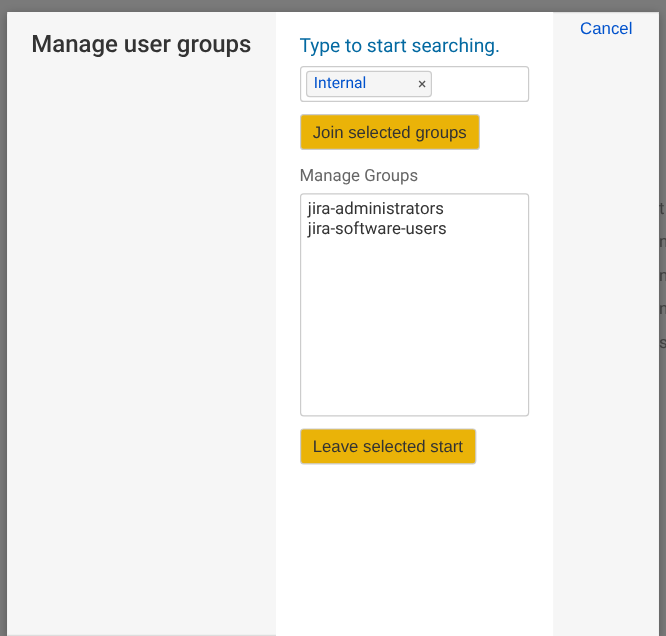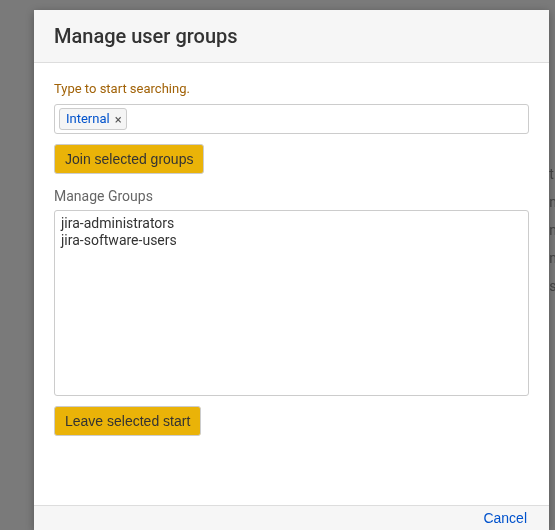--- a/index.html
+++ b/index.html
@@ -20,41 +20,40 @@
     .modal {
       background: #fff;
       position: absolute;
       top: 10px;
       left: 6px;
       right: 6px;
       bottom: 0;
       border-radius: 3px 3px 0 0;
       box-shadow: 0 2px 8px rgba(0,0,0,0.3);
       display: flex;
-      flex-direction: column;
-      margin-left: 28px;
+      flex-direction: row;
     }
     .modal-header {
       padding: 14px 20px 14px 20px;
       border-bottom: 1px solid #ddd;
       background: #f6f6f6;
     }
     .modal-header h2 {
       font-size: 20px;
       font-weight: 500;
       color: #333;
     }
     .modal-body {
       padding: 18px 20px 20px 20px;
       flex: 1;
       overflow: auto;
     }
     .hint-text {
-      color: #a16207;
-      font-size: 13px;
+      color: #0369a1;
+      font-size: 16px;
       margin-bottom: 8px;
     }
     .tag-input {
       border: 1px solid #ccc;
       border-radius: 3px;
       padding: 3px 4px;
       min-height: 30px;
       display: flex;
       align-items: center;
       flex-wrap: wrap;
@@ -64,20 +63,21 @@
     .tag {
       display: inline-flex;
       align-items: center;
       border: 1px solid #ccc;
       border-radius: 3px;
       padding: 1px 4px 1px 6px;
       font-size: 13px;
       background: #f5f5f5;
       color: #0052cc;
       line-height: 18px;
+      gap: 38px;
     }
     .tag-label {
       color: #0052cc;
     }
     .tag-remove {
       margin-left: 5px;
       color: #555;
       cursor: pointer;
       font-size: 13px;
       line-height: 1;

